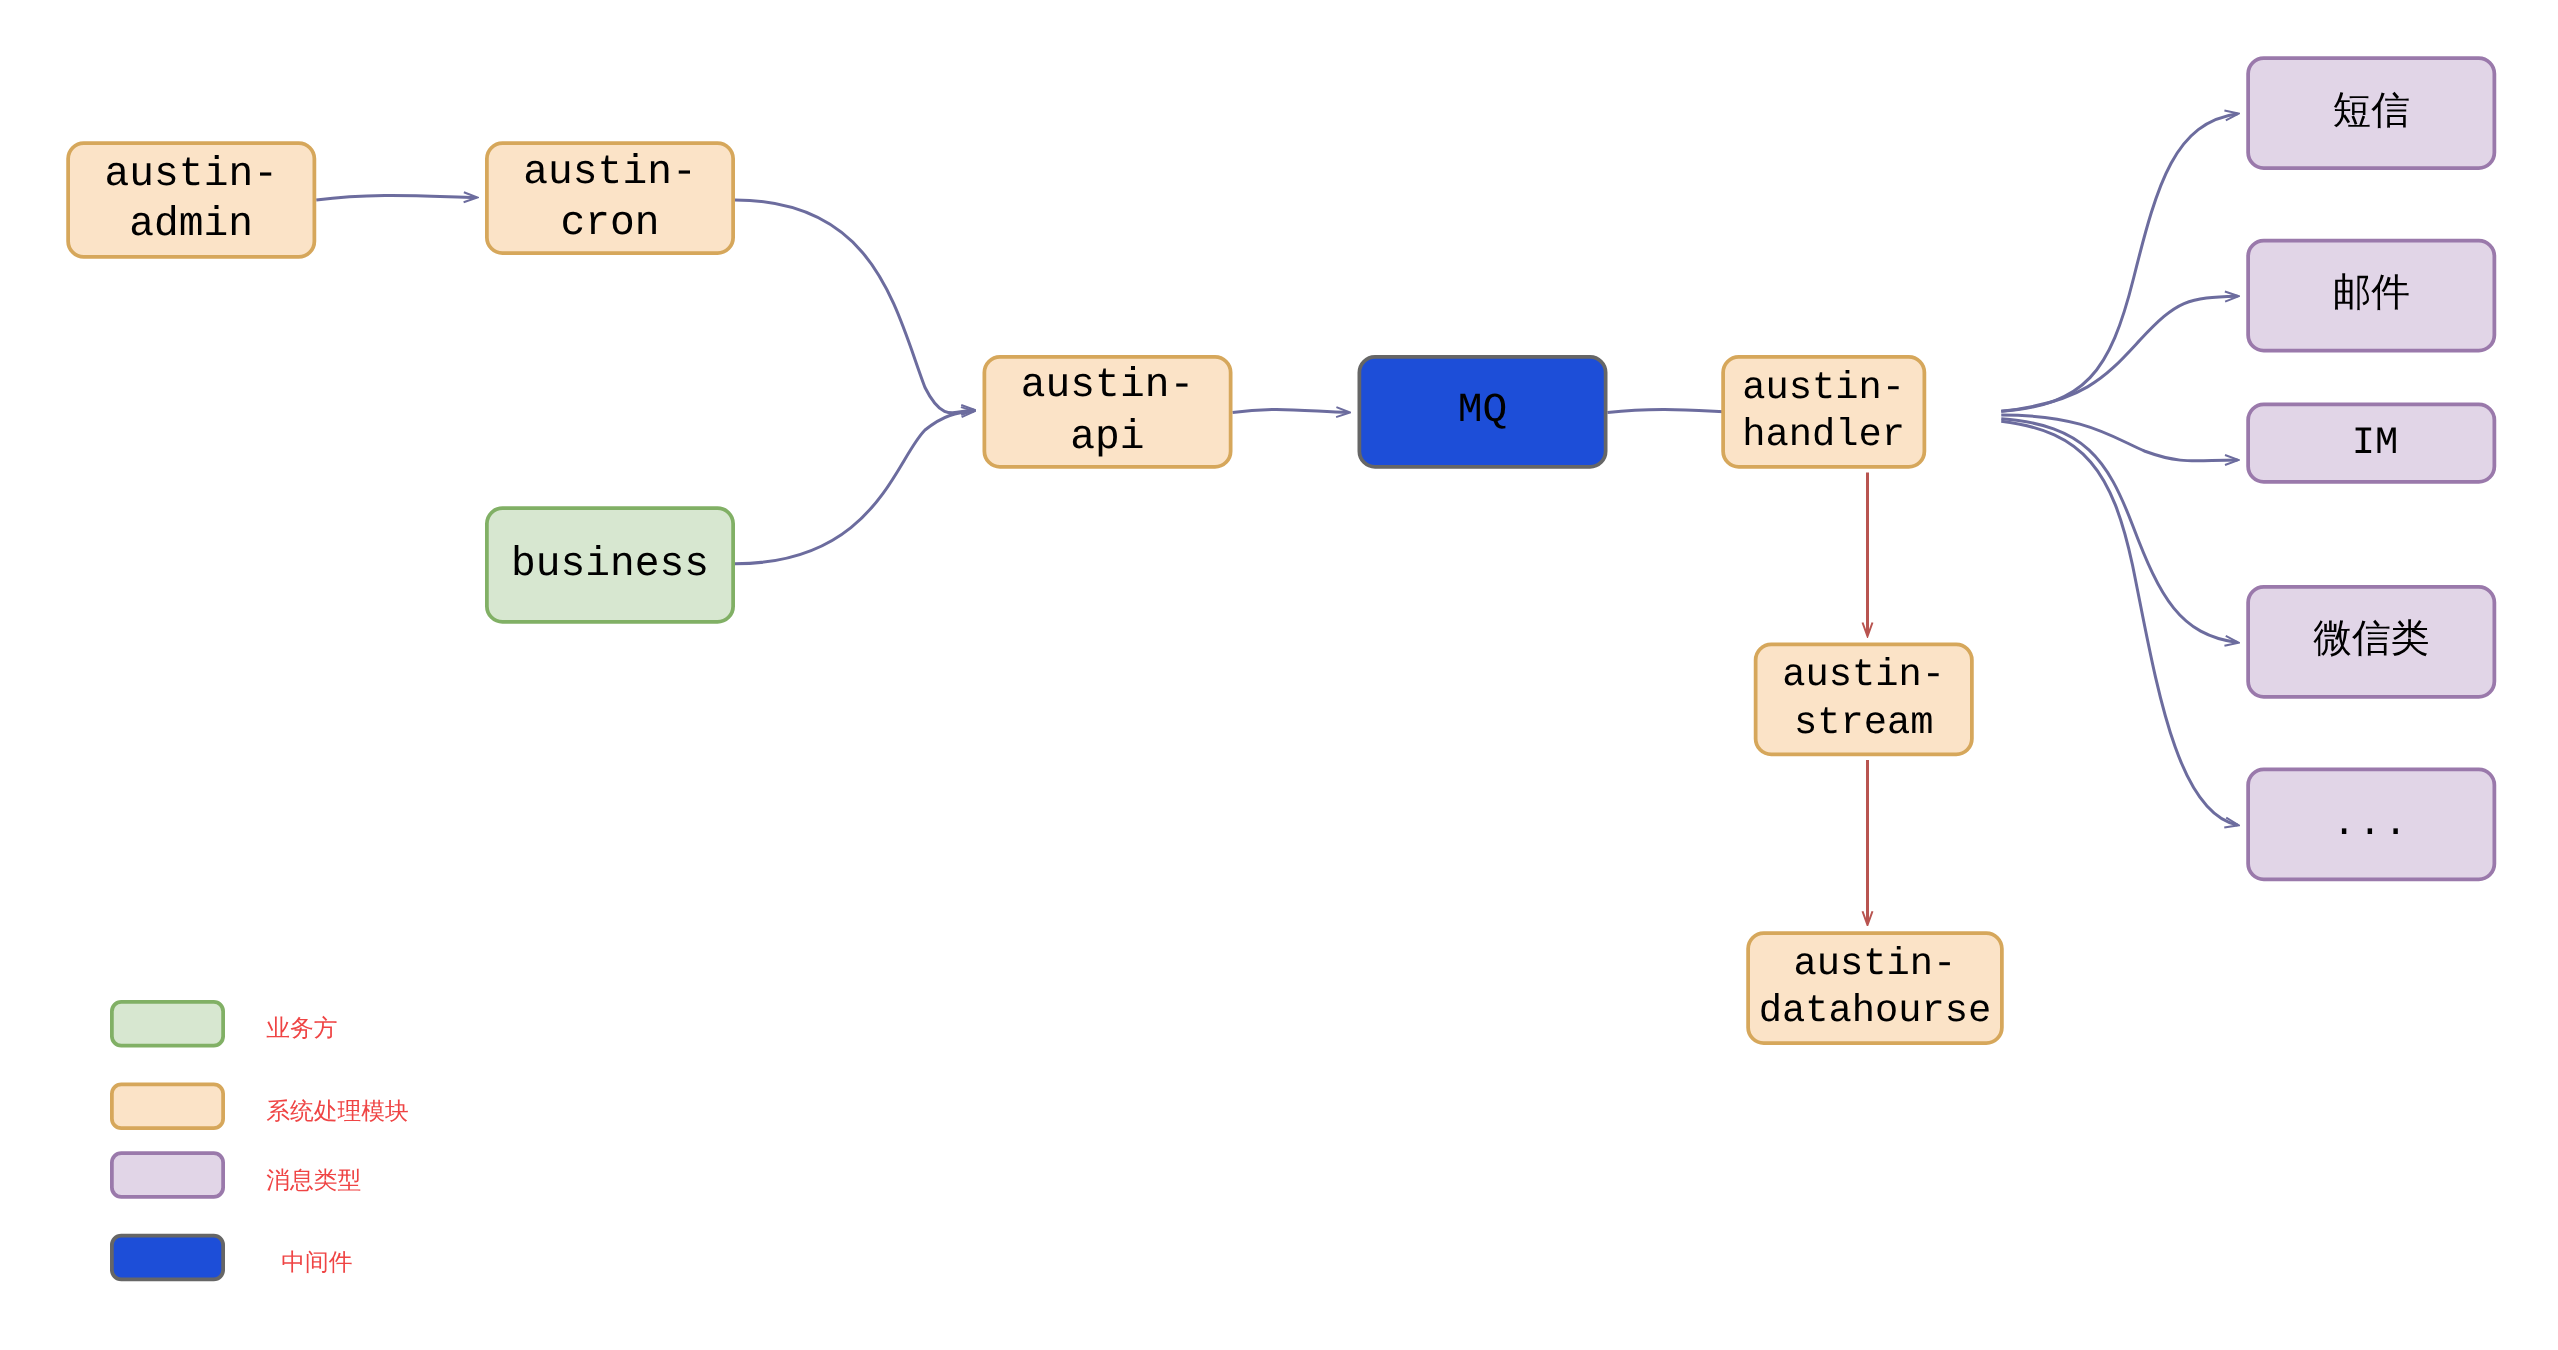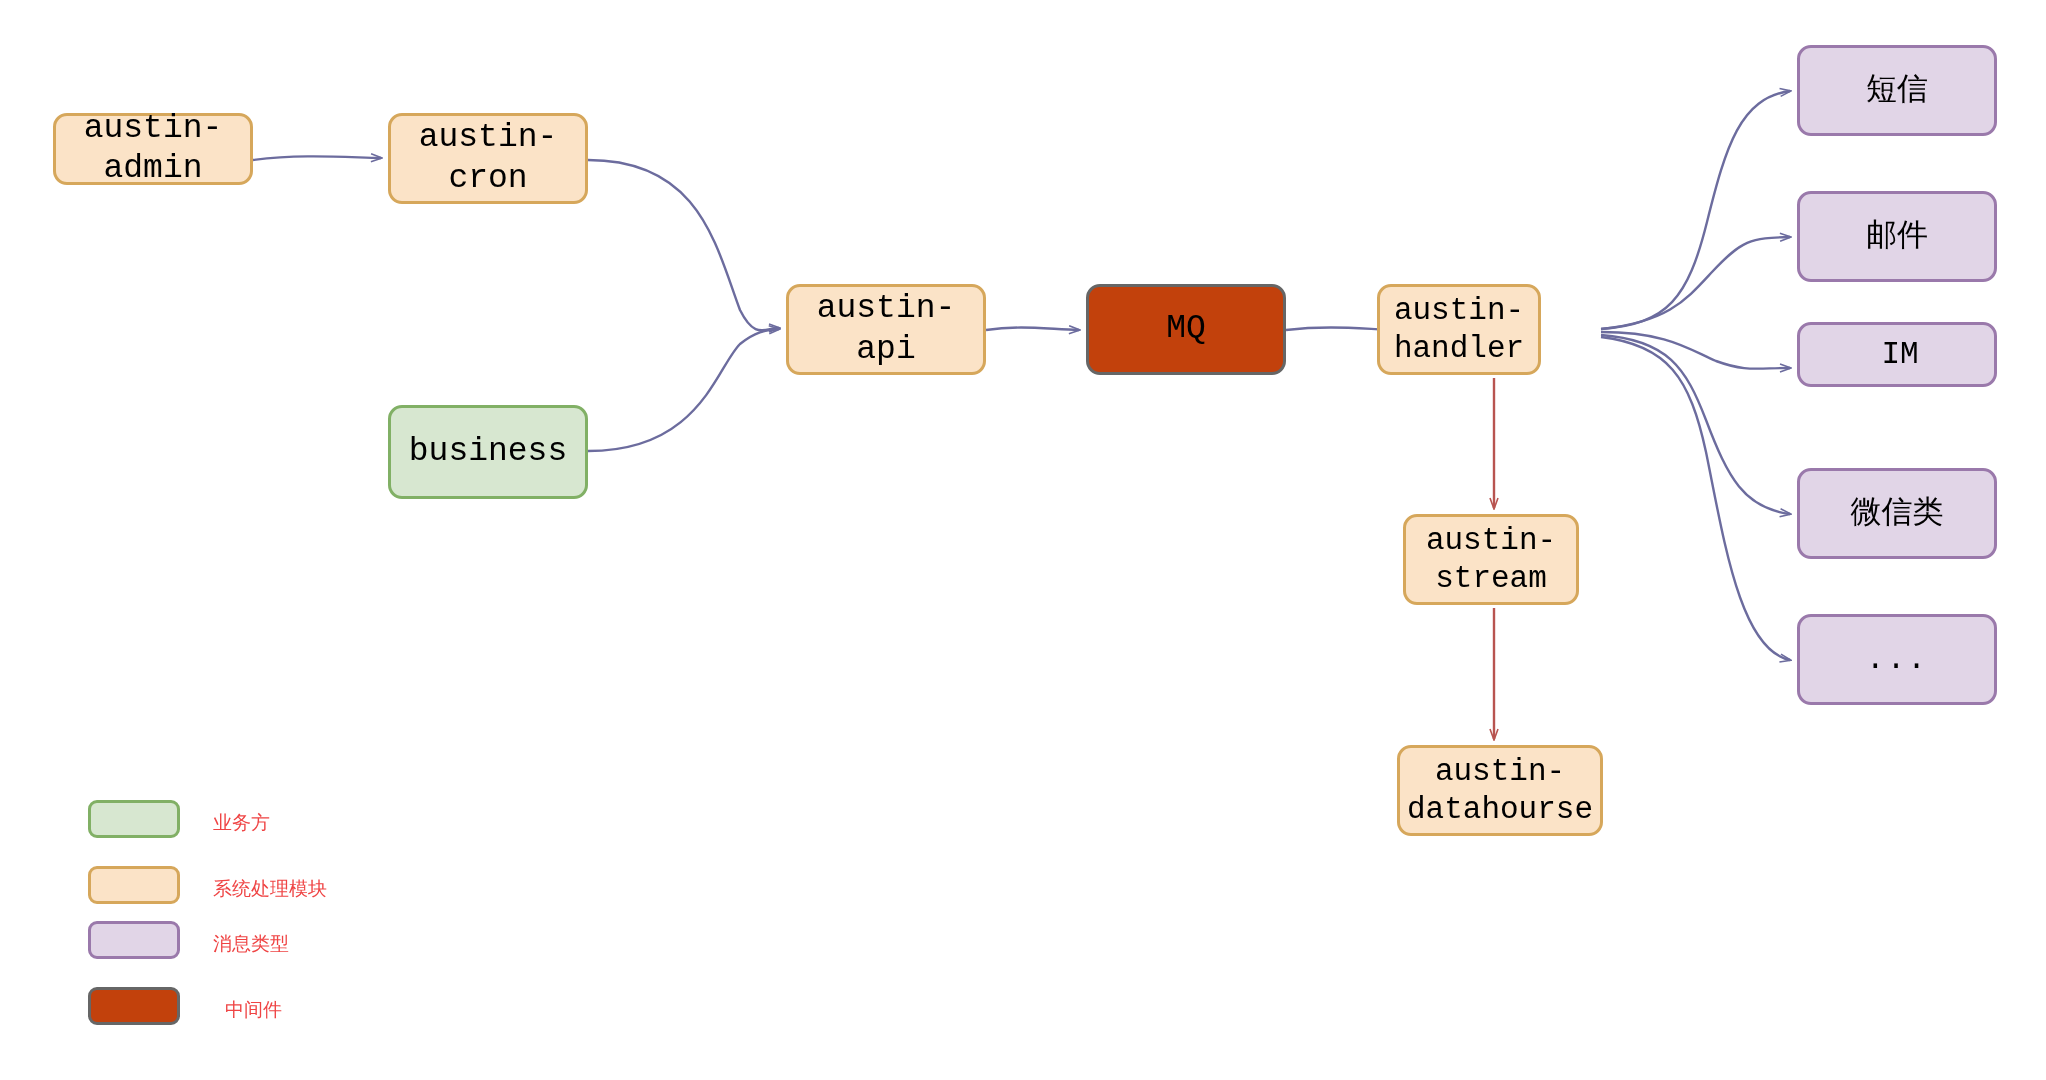--- a/index.html
+++ b/index.html
@@ -10,21 +10,21 @@
   svg#edges{position:absolute;left:0;top:0;width:2046px;height:1080px;}
 
   .node{position:absolute;box-sizing:border-box;display:flex;
         align-items:center;justify-content:center;text-align:center;
         border-radius:14px;border-width:3px;border-style:solid;
         font-family:Liberation Mono, monospace;
         color:#000000;line-height:1.22;padding:2px 6px;}
   .n-process{background:#fbe3c7;border-color:#d6a75b;}
   .n-business{background:#d7e7d0;border-color:#81b065;}
   .n-message{background:#e1d5e7;border-color:#9a79ab;}
-  .n-middleware{background:#c2410c;border-color:#666666;}
+  .n-middleware{background:#1d4ed8;border-color:#666666;}
 
   .t-lg{font-size:33px;}
   .t-md{font-size:31px;}
   .t-cjk{font-size:31px;}
   .t-dots{font-size:31px;letter-spacing:2px;}
 
   .legend{position:absolute;}
   .legend-swatch{position:absolute;box-sizing:border-box;width:92px;height:38px;
         border-radius:9px;border-width:3px;border-style:solid;}
   .legend-label{position:absolute;font-size:19px;color:#ef4444;white-space:nowrap;
@@ -58,21 +58,21 @@
       <path d="M1601,335 C1668,340 1686,368 1706,420 C1728,478 1744,508 1790,514"></path>
       <path d="M1601,337 C1668,345 1690,378 1706,452 C1724,540 1740,650 1790,660"></path>
     </g>
 
     <g fill="none" stroke="#b85450" stroke-width="2.4" marker-end="url(#ah-r)">
       <path d="M1494,378 L1494,508"></path>
       <path d="M1494,608 L1494,739"></path>
     </g>
   </svg>
 
-  <div class="node n-process t-lg" style="left:53px;top:113px;width:200px;height:72px;">austin-admin</div>
+  <div class="node n-process t-lg" style="left:53px;top:113px;width:200px;height:94px;">austin-admin</div>
 
   <div class="node n-process t-lg" style="left:388px;top:113px;width:200px;height:91px;">austin-cron</div>
 
   <div class="node n-business t-lg" style="left:388px;top:405px;width:200px;height:94px;">business</div>
 
   <div class="node n-process t-lg" style="left:786px;top:284px;width:200px;height:91px;">austin-api</div>
 
   <div class="node n-middleware t-lg" style="left:1086px;top:284px;width:200px;height:91px;">MQ</div>
 
   <div class="node n-process t-md" style="left:1377px;top:284px;width:164px;height:91px;">austin-handler</div>

